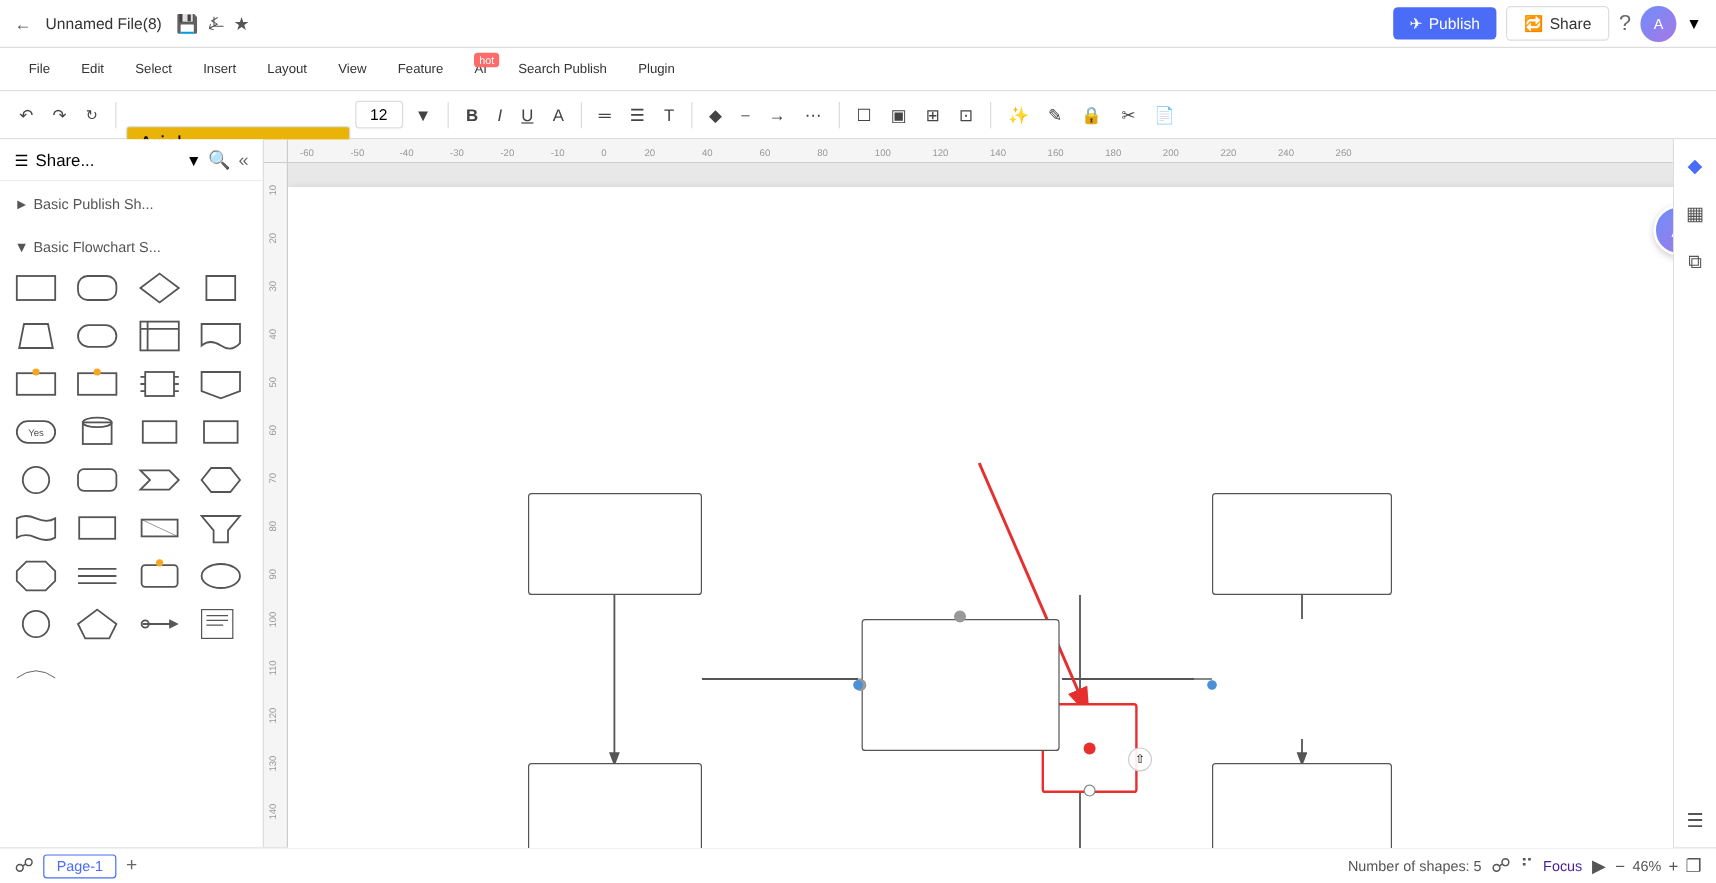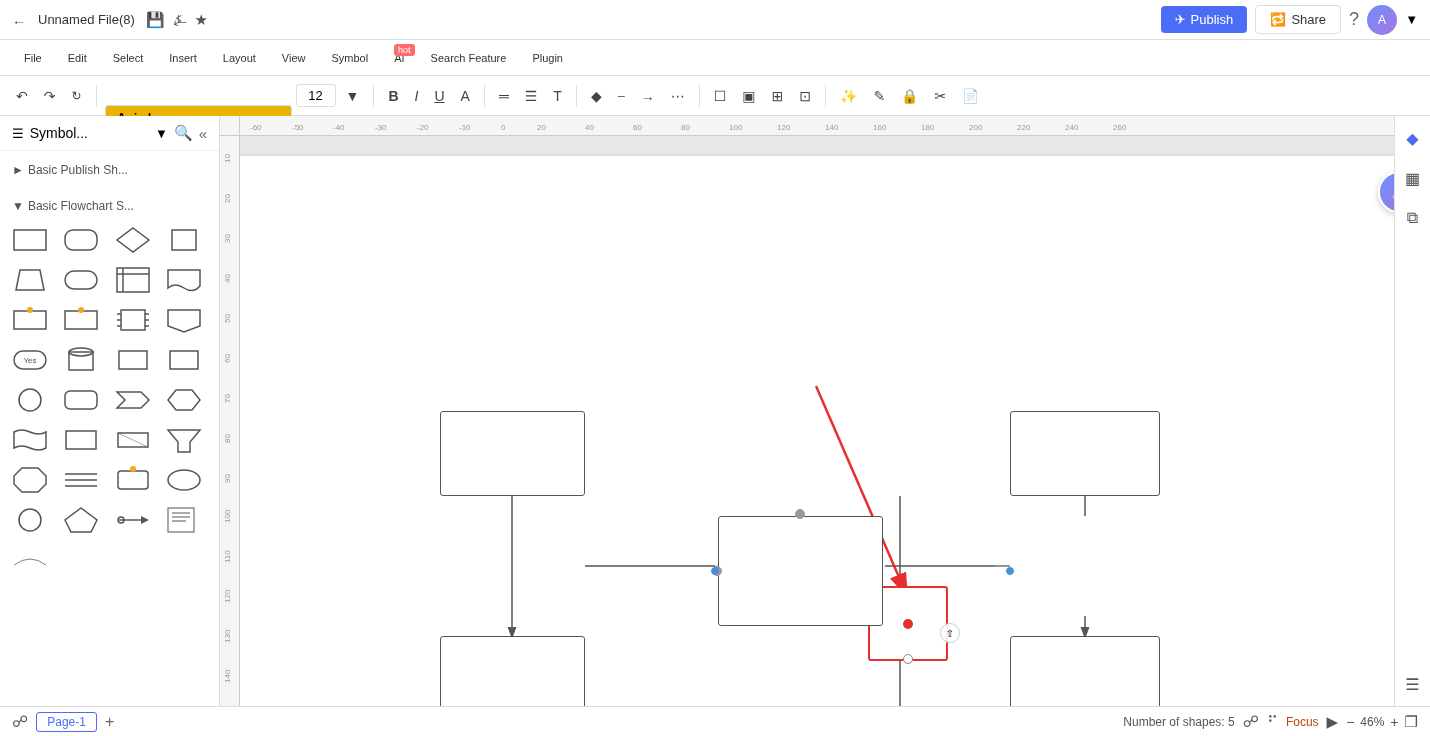--- a/index.html
+++ b/index.html
@@ -230,23 +230,23 @@
   <span>▼</span>
 </div>
 
 <div id="menubar">
   <div class="menu-item">File</div>
   <div class="menu-item">Edit</div>
   <div class="menu-item">Select</div>
   <div class="menu-item">Insert</div>
   <div class="menu-item">Layout</div>
   <div class="menu-item">View</div>
-  <div class="menu-item">Symbol</div>
+  <div class="menu-item">Feature</div>
   <div class="menu-item has-badge">AI</div>
-  <div class="menu-item" style="font-weight:500;">Search Feature</div>
+  <div class="menu-item" style="font-weight:500;">Search Publish</div>
   <div class="menu-item">Plugin</div>
 </div>
 
 <div id="toolbar">
   <button class="toolbar-btn">↶</button>
   <button class="toolbar-btn">↷</button>
   <button class="toolbar-btn" style="font-size:12px;">↻</button>
   <div class="toolbar-sep"></div>
   <select class="font-select">
     <option>Arial</option>
@@ -279,21 +279,21 @@
   <button class="toolbar-btn">🔒</button>
   <button class="toolbar-btn">✂</button>
   <button class="toolbar-btn">📄</button>
 </div>
 
 <div id="main">
 
   <div id="sidebar">
     <div id="sidebar-header">
       <span>☰</span>
-      <span class="panel-title">Symbol...</span>
+      <span class="panel-title">Share...</span>
       <span>▼</span>
       <span class="icon-btn">🔍</span>
       <span class="icon-btn">«</span>
     </div>
 
     <div class="panel-section">
       <div class="panel-section-title">
         <span>►</span>
         <span>Basic Publish Sh...</span>
       </div>
@@ -633,21 +633,21 @@
 <div id="bottombar">
   <span style="font-size:16px;">☍</span>
   <div class="page-tab active">
     <span>Page-1</span>
   </div>
   <span class="add-page">+</span>
   <div class="spacer"></div>
   <span class="shapes-count">Number of shapes: 5</span>
   <span style="font-size:16px;">☍</span>
   <span style="font-size:15px;">⠋</span>
-  <span style="color:#c2410c;cursor:pointer;">Focus</span>
+  <span style="color:#4c1d95;cursor:pointer;">Focus</span>
   <span style="font-size:15px;">▶</span>
   <div class="zoom-controls">
     <span class="zoom-btn">−</span>
     <span>46%</span>
     <span class="zoom-btn">+</span>
     <span style="font-size:15px;">❐</span>
   </div>
 </div>
 
 </body></html>

